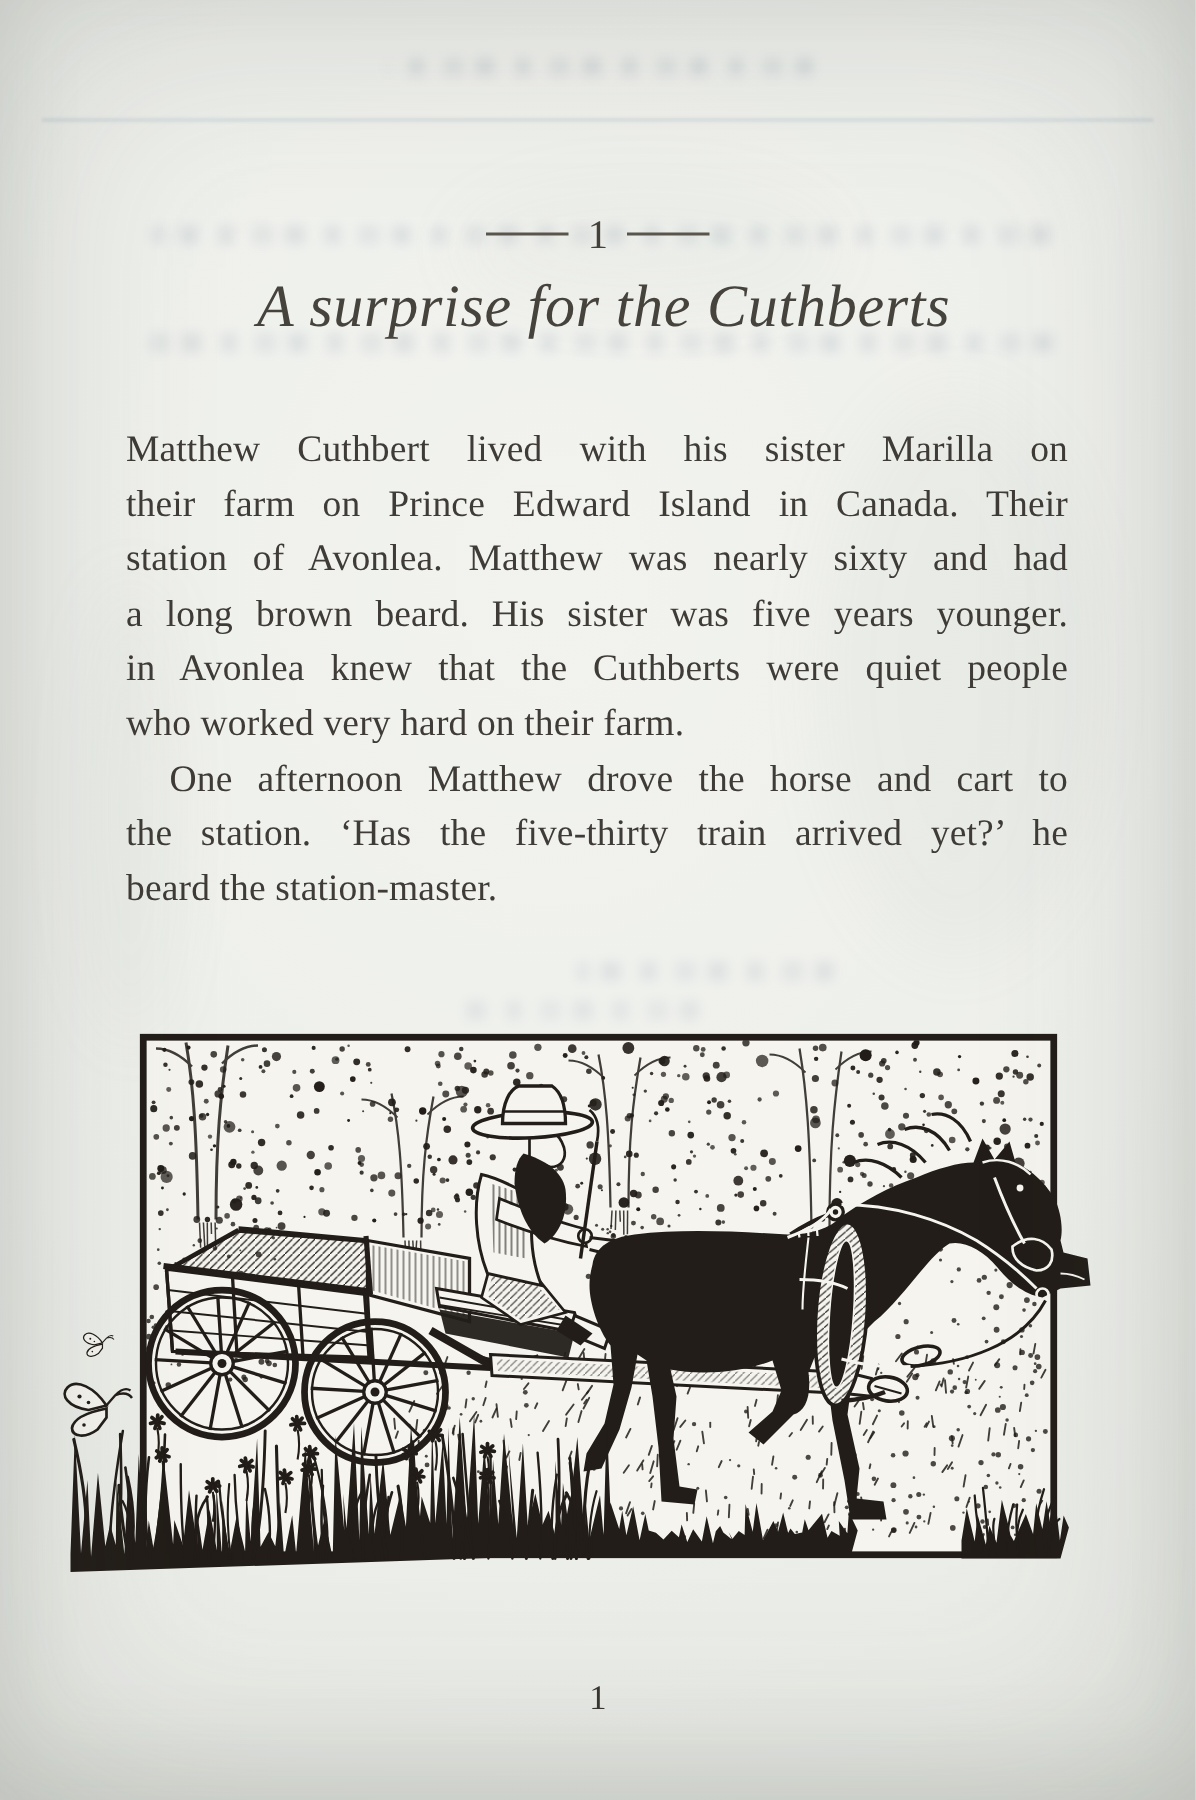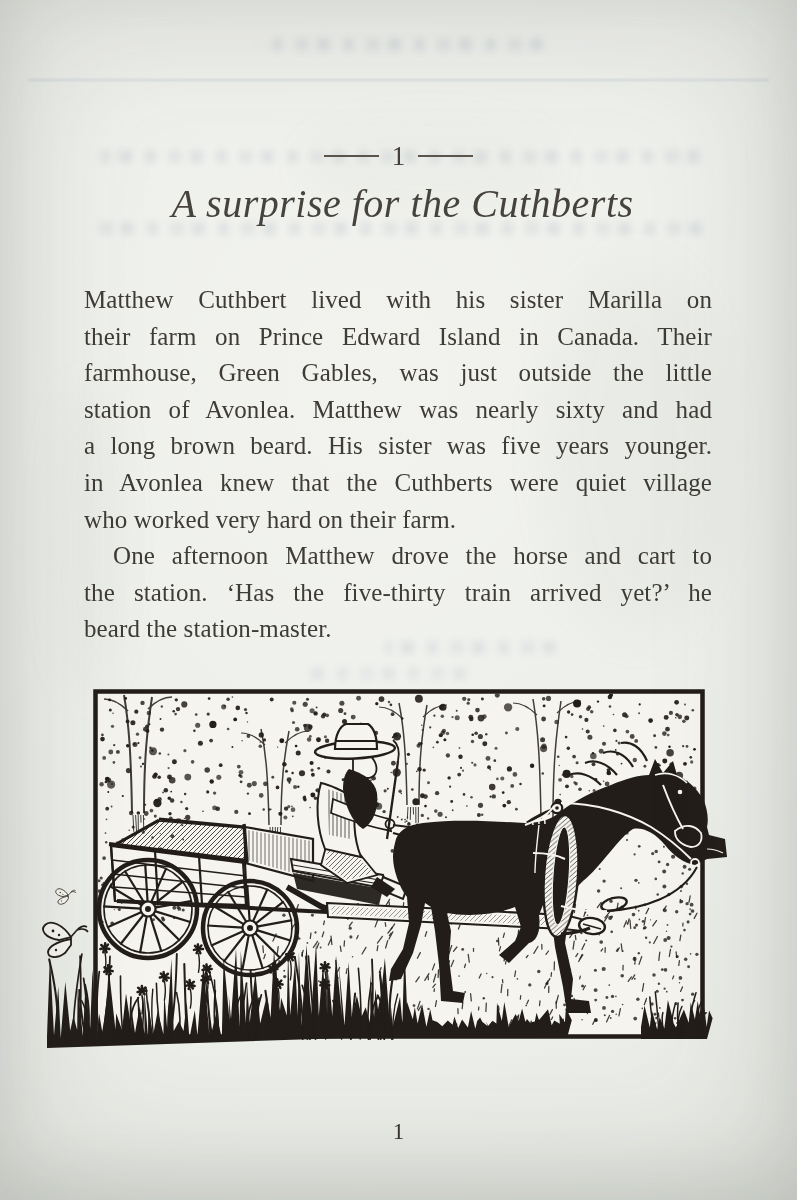--- a/index.html
+++ b/index.html
@@ -68,24 +68,23 @@
   <div class="chapter-head">
     <span class="dash"></span>
     <span class="chapter-num">1</span>
     <span class="dash"></span>
   </div>
   <h1 class="chapter-title">A surprise for the Cuthberts</h1>
 
   <div class="text-block">
     <div class="tline">Matthew Cuthbert lived with his sister Marilla on</div>
     <div class="tline">their farm on Prince Edward Island in Canada. Their</div>
-    <div class="tline">farmhouse, Green Gables, was just outside the little</div>
     <div class="tline">station of Avonlea. Matthew was nearly sixty and had</div>
     <div class="tline">a long brown beard. His sister was five years younger.</div>
-    <div class="tline">in Avonlea knew that the Cuthberts were quiet village</div>
+    <div class="tline">in Avonlea knew that the Cuthberts were quiet people</div>
     <div class="tline last">who worked very hard on their farm.</div>
     <div class="tline indent">One afternoon Matthew drove the horse and cart to</div>
     <div class="tline">the station. ‘Has the five-thirty train arrived yet?’ he</div>
     <div class="tline last">beard the station-master.</div>
   </div>
 
   <figure class="illo" style="margin:0">
   <svg width="700" height="372" viewBox="-65 -8 700 372">
     <defs>
       <clipPath id="fc">

